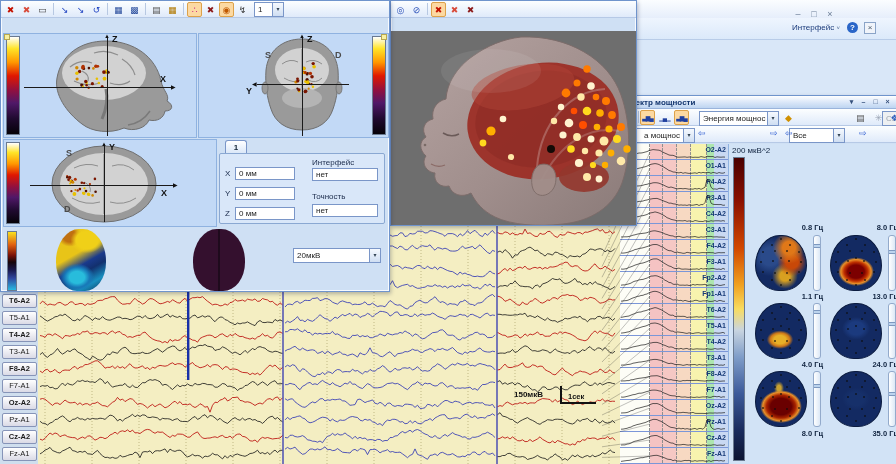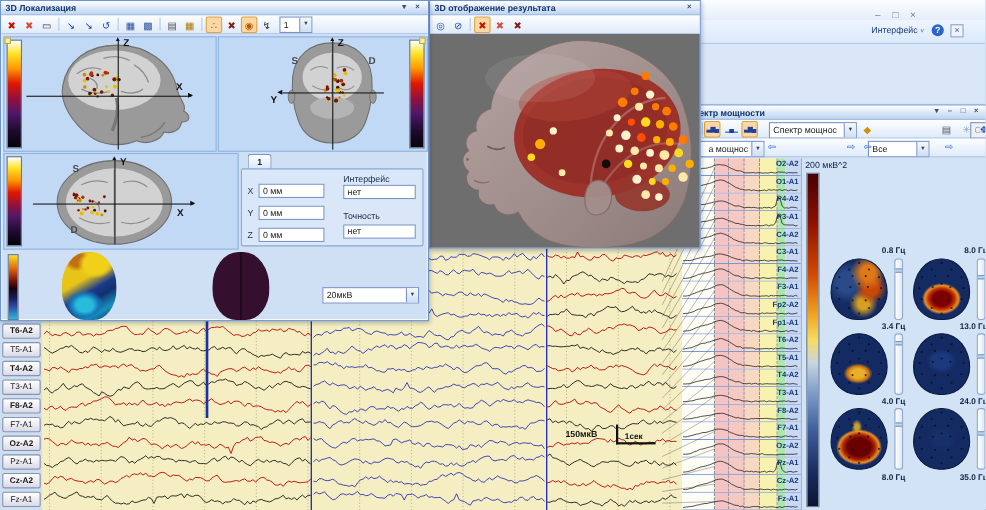--- a/index.html
+++ b/index.html
@@ -74,21 +74,21 @@
       <span class="tctl">□</span>
       <span class="tctl">×</span>
     </div>
     <div class="toolbar" id="sp-toolbar1">
       <span class="tb-sep abs" style="left:19px;top:2px;"></span>
       <span id="sp-view-icons" style="position: absolute; left: 23px; top: 1px; display: flex; gap: 2px;">
           <span class="icon-btn active" style="font-size: 6px; letter-spacing: -1px; color: rgb(32, 64, 160);">▃▆▄</span>
           <span class="icon-btn" style="font-size: 6px; letter-spacing: -1px; color: rgb(32, 64, 160);">▁▄▁</span>
           <span class="icon-btn active" style="font-size: 6px; letter-spacing: -1px; color: rgb(32, 64, 160);">▃▆▄</span>
         </span>
-      <div class="combo abs" style="left:80px;top:1px;width:80px;"><span>Спектр мощнос</span><span class="cbtn">▾</span></div>
+      <div class="combo abs" style="left:80px;top:1px;width:80px;"><span>Энергия мощнос</span><span class="cbtn">▾</span></div>
       <span class="icon-btn abs" style="left:164px;top:1px;color:#d09000;">◆</span>
       <div class="combo disabled abs" style="left:182px;top:1px;width:48px;"><span>C3-A1</span></div>
       <span class="icon-btn abs" style="left:236px;top:1px;color:#555;">▤</span>
       <span class="icon-btn abs" style="left:254px;top:1px;color:#9aa4b4;">✳</span>
       <span class="icon-btn abs" style="left:270px;top:1px;color:#3060c0;">❖</span>
     </div>
     <div class="toolbar" id="sp-toolbar2">
       <div class="combo abs" style="left:0;top:1px;width:76px;"><span style="padding-left:21px;">а мощнос</span><span class="cbtn">▾</span></div>
       <span class="abs" style="left:81px;top:2px;font-size:9px;color:#2a5ad0;">⇦</span>
       <div class="combo abs" style="left:93px;top:1px;width:56px;"><span>Все</span><span class="cbtn">▾</span></div>
@@ -463,21 +463,21 @@
           <div class="edot" style="left: calc(86% - 1px); top: calc(66% - 1px);"></div>
           <div class="edot" style="left: calc(32% - 1px); top: calc(82% - 1px);"></div>
           <div class="edot" style="left: calc(68% - 1px); top: calc(82% - 1px);"></div>
           <div class="edot" style="left: calc(50% - 1px); top: calc(90% - 1px);"></div>
         </div>
         <div class="vslider" style="left: 159px; top: 227px; height: 56px;">
           <div class="vthumb" style="top: 20px;"></div>
         </div>
         <div class="freq" style="left: 26px; top: 79px; width: 68px;">0.8 Гц</div>
         <div class="freq" style="left: 101px; top: 79px; width: 68px;">8.0 Гц</div>
-        <div class="freq" style="left: 26px; top: 148px; width: 68px;">3.4 Гц</div>
+        <div class="freq" style="left: 26px; top: 148px; width: 68px;">1.1 Гц</div>
         <div class="freq" style="left: 101px; top: 148px; width: 68px;">13.0 Гц</div>
         <div class="freq" style="left: 26px; top: 216px; width: 68px;">4.0 Гц</div>
         <div class="freq" style="left: 101px; top: 216px; width: 68px;">24.0 Гц</div>
         <div class="freq" style="left: 26px; top: 285px; width: 68px;">8.0 Гц</div>
         <div class="freq" style="left: 101px; top: 285px; width: 68px;">35.0 Гц</div>
       </div>
   </div>
 
   <div class="abs" id="eeg-window" style="left:0;top:140px;width:620px;height:324px;background:#f4eec2;z-index:2;">
     <div class="abs" style="left:0;top:0;width:38px;height:324px;background:#cfdeee;"></div>
@@ -575,25 +575,20 @@
       <line x1="4" y1="253.79999999999998" x2="52" y2="220" stroke="#333" stroke-width="0.6" opacity="0.5"></line>
       <line x1="4" y1="264.4" x2="52" y2="236" stroke="#333" stroke-width="0.6" opacity="0.5"></line>
       <line x1="4" y1="275" x2="52" y2="252" stroke="#333" stroke-width="0.6" opacity="0.5"></line>
       <line x1="4" y1="285.6" x2="52" y2="268" stroke="#333" stroke-width="0.6" opacity="0.5"></line>
       <line x1="4" y1="296.2" x2="52" y2="284" stroke="#333" stroke-width="0.6" opacity="0.5"></line>
       <line x1="4" y1="306.79999999999995" x2="52" y2="300" stroke="#333" stroke-width="0.6" opacity="0.5"></line>
       <line x1="4" y1="317.4" x2="52" y2="316" stroke="#333" stroke-width="0.6" opacity="0.5"></line>
     </svg>
 
   <div class="window" id="res-window" style="left:390px;top:0;width:247px;height:226px;z-index:4;">
-    <div class="titlebar">
-      <span>3D отображение результата</span>
-        <span class="sp"></span>
-      <span class="tctl">×</span>
-    </div>
     <div class="toolbar" id="res-toolbar">
         <span class="icon-btn" style="color: rgb(42, 80, 184);">◎</span>
         <span class="icon-btn" style="color: rgb(42, 80, 184);">⊘</span>
         <div class="tb-sep"></div>
         <span class="icon-btn active" style="color: rgb(196, 18, 0);">✖</span>
         <span class="icon-btn" style="color: rgb(216, 74, 58);">✖</span>
         <span class="icon-btn" style="color: rgb(140, 26, 26);">✖</span>
       </div>
     <div class="abs" style="left:0;top:30px;width:245px;height:194px;background:#6e6e6e;overflow:hidden;">
       <svg id="head-svg" width="245" height="194" viewBox="0 0 245 194">
@@ -654,26 +649,20 @@
           <circle cx="92" cy="112" r="3.4" fill="#ffd91e"></circle>
           <circle cx="120" cy="126" r="3.1" fill="#ffe9a8"></circle>
           <circle cx="230" cy="130" r="4.3" fill="#ffe9a8"></circle>
           <circle cx="236" cy="118" r="3.7" fill="#ffae00"></circle>
           <circle cx="160" cy="118" r="4" fill="#140a06"></circle>
         </svg>
     </div>
   </div>
 
   <div class="window" id="loc-window" style="left:0;top:0;width:390px;height:292px;z-index:5;">
-    <div class="titlebar">
-      <span>3D Локализация</span>
-        <span class="sp"></span>
-      <span class="tctl">▾</span>
-      <span class="tctl">×</span>
-    </div>
     <div class="toolbar" id="loc-toolbar">
       <span id="loc-toolbar-icons" style="display:flex;align-items:center;gap:1px;">
           <span class="icon-btn" style="color: rgb(196, 18, 0);">✖</span>
           <span class="icon-btn" style="color: rgb(216, 74, 58);">✖</span>
           <span class="icon-btn" style="color: rgb(64, 64, 64);">▭</span>
           <div class="tb-sep"></div>
           <span class="icon-btn" style="color: rgb(27, 63, 192);">↘</span>
           <span class="icon-btn" style="color: rgb(27, 63, 192);">↘</span>
           <span class="icon-btn" style="color: rgb(27, 63, 192);">↺</span>
           <div class="tb-sep"></div>

